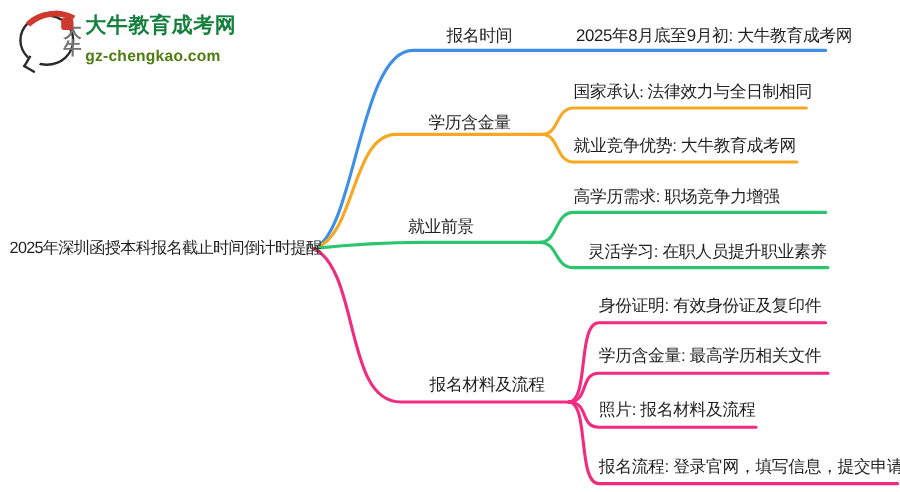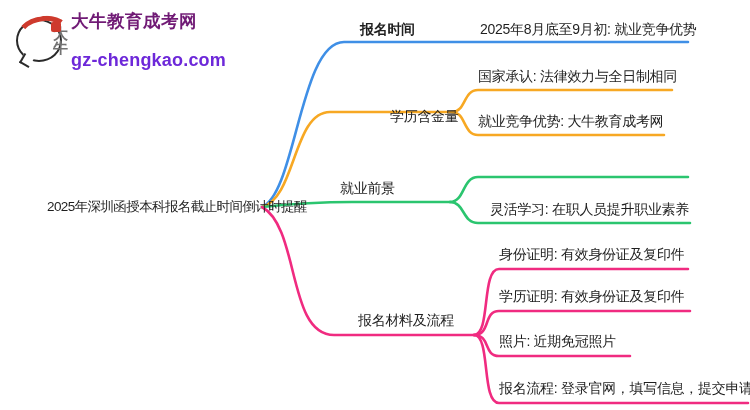--- a/index.html
+++ b/index.html
@@ -12,22 +12,22 @@
   .bubble{position:relative;width:46px;height:43px;border:2.5px solid #2a2a2a;border-radius:50%;
     background:#fff;box-sizing:border-box;display:flex;align-items:center;justify-content:center;}
   .bubble-arc{position:absolute;left:-2px;top:-5px;width:46px;height:32px;border:5px solid transparent;
     border-top-color:#ce3a2d;border-radius:50%;transform:rotate(-8deg);}
   .bubble-seal{position:absolute;right:-1px;top:1px;width:10px;height:10px;background:#ce3a2d;border-radius:2px;}
   .bubble-tail{position:absolute;left:3px;bottom:-6px;width:9px;height:9px;background:#fff;
     border-left:2px solid #2a2a2a;border-bottom:2px solid #2a2a2a;transform:rotate(30deg);}
   .bubble-txt{font-family:"Liberation Serif","DejaVu Serif",serif;font-weight:bold;font-size:15px;
     line-height:14px;color:#737373;text-align:left;letter-spacing:-1px;margin-left:42px;}
   .brand{display:flex;flex-direction:column;line-height:1.12;}
-  .brand-name{font-size:17.5px;font-weight:bold;color:#701a75;letter-spacing:0.5px;}
-  .brand-url{font-size:18px;font-weight:bold;color:#6d28d9;letter-spacing:0.2px;margin-top:18px;}
+  .brand-name{font-size:17.5px;font-weight:bold;color:#15803d;letter-spacing:0.5px;}
+  .brand-url{font-size:13px;font-weight:bold;color:#4d7c0f;letter-spacing:0.2px;margin-top:8px;}
   
   .map-svg{position:absolute;left:0;top:0;}
   .node{position:absolute;white-space:nowrap;color:#1f1f1f;font-size:14px;letter-spacing:-0.3px;}
   .root{font-size:13.5px;letter-spacing:-0.6px;}
 </style>
 </head>
 <body>
 
 <div class="frame">
 
@@ -58,31 +58,32 @@
       <path d="M450,202 C465,202 462,223 478,223 H690" stroke="#2bc56f"></path>
 
       <path d="M262,207 C300,228 287,335 334,335 H474" stroke="#f02b80"></path>
       <path d="M474,335 C491,335 481,269 499,269 H688" stroke="#f02b80"></path>
       <path d="M474,335 C491,335 483,311 499,311 H690" stroke="#f02b80"></path>
       <path d="M474,335 C491,335 483,356 499,356 H630" stroke="#f02b80"></path>
       <path d="M474,335 C491,335 481,403 499,403 H748" stroke="#f02b80"></path>
     </g>
   </svg>
 
-  <div class="node root" style="left:8px;top:198px;margin-left:39px;">2025年深圳函授本科报名截止时间倒计时提醒</div>
+  <div class="node root" style="left:8px;top:198px;">2025年深圳函授本科报名截止时间倒计时提醒</div>
 
-  <div class="node" style="left:360px;top:21px;font-weight:bold;">报名时间</div>
-  <div class="node" style="left:480px;top:21px;">2025年8月底至9月初: 就业竞争优势</div>
+  <div class="node" style="left:372px;top:21px;">报名时间</div>
+  <div class="node" style="left:480px;top:21px;">2025年8月底至9月初: 大牛教育成考网</div>
 
-  <div class="node" style="left:357px;top:108px;margin-left:33px;">学历含金量</div>
-  <div class="node" style="left:478px;top:68px;">国家承认: 法律效力与全日制相同</div>
+  <div class="node" style="left:357px;top:94px;">学历含金量</div>
+  <div class="node" style="left:478px;top:68px;font-family:Liberation Serif, serif;">国家承认: 法律效力与全日制相同</div>
   <div class="node" style="left:478px;top:113px;">就业竞争优势: 大牛教育成考网</div>
 
   <div class="node" style="left:340px;top:180px;">就业前景</div>
+  <div class="node" style="left:478px;top:155px;">高学历需求: 职场竞争力增强</div>
   <div class="node" style="left:478px;top:201px;margin-left:12px;">灵活学习: 在职人员提升职业素养</div>
 
   <div class="node" style="left:358px;top:312px;">报名材料及流程</div>
   <div class="node" style="left:499px;top:246px;">身份证明: 有效身份证及复印件</div>
-  <div class="node" style="left:499px;top:288px;">学历证明: 有效身份证及复印件</div>
-  <div class="node" style="left:499px;top:333px;">照片: 近期免冠照片</div>
+  <div class="node" style="left:499px;top:288px;">学历含金量: 最高学历相关文件</div>
+  <div class="node" style="left:499px;top:333px;">照片: 报名材料及流程</div>
   <div class="node" style="left:499px;top:380px;">报名流程: 登录官网，填写信息，提交申请</div>
 
 </div>
 
 </body></html>

